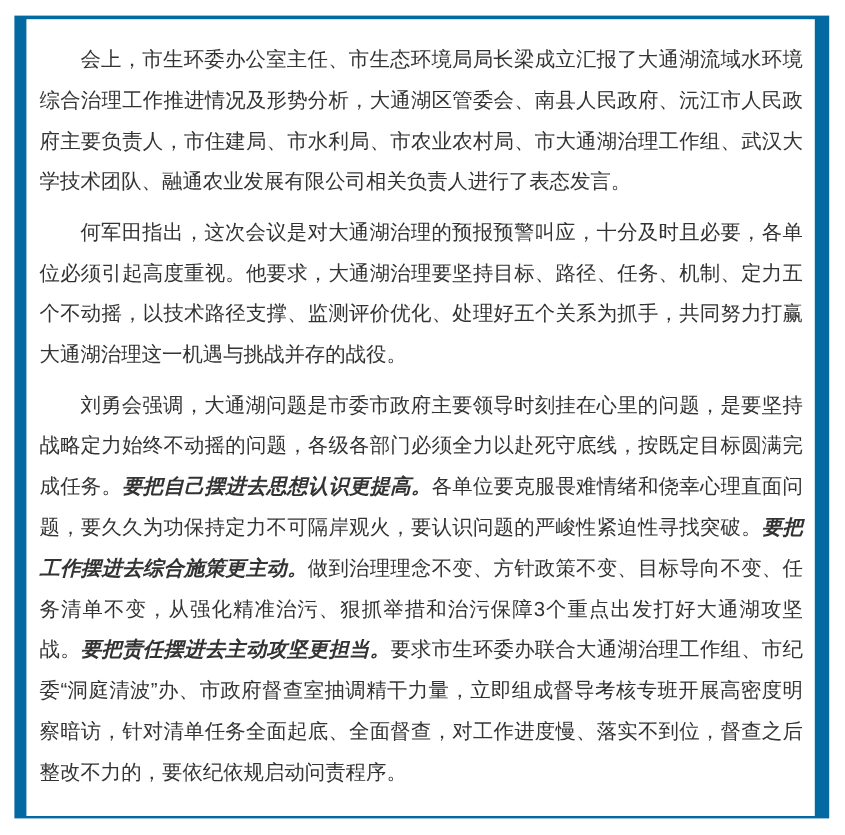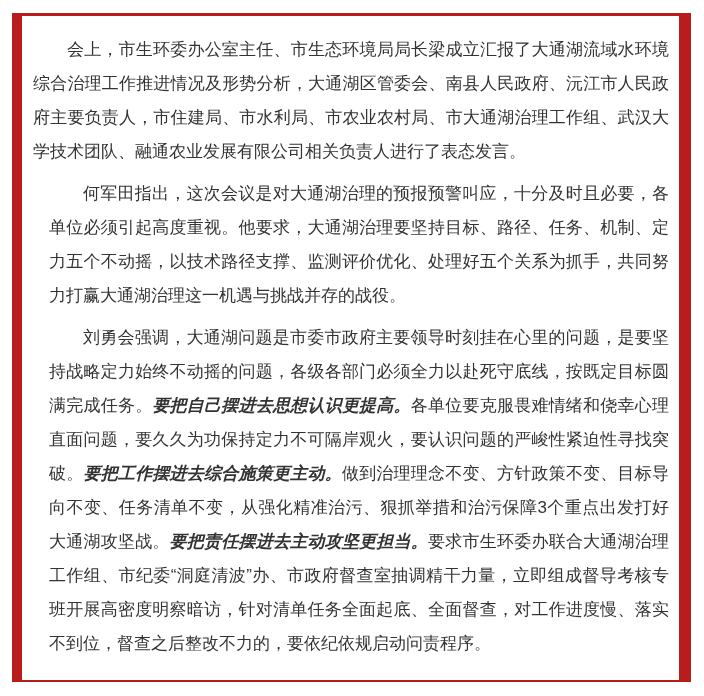--- a/index.html
+++ b/index.html
@@ -10,21 +10,21 @@
     background: #ffffff;
     overflow: hidden;
     font-family: "Liberation Sans", sans-serif;
   }
   .paper-frame {
     position: absolute;
     left: 12px;
     top: 13px;
     right: 13px;
     bottom: 14px;
-    background: #b91c1c;
+    background: #0369a1;
   }
   .paper-inner {
     position: absolute;
     left: 10px;
     top: 3px;
     right: 12px;
     bottom: 2px;
     background: #ffffff;
     box-sizing: border-box;
     padding: 17px 10px 0 11px;
@@ -35,21 +35,20 @@
     padding: 0;
     font-size: 17px;
     line-height: 34px;
     color: #333333;
     text-align: justify;
     text-indent: 2em;
     word-break: break-all;
   }
   .article p + p {
     margin-top: 8px;
-    margin-left: 16px;
   }
   .article strong {
     font-weight: bold;
     color: #333333;
     font-style: italic;
   }
 </style>
 </head>
 <body>
 

